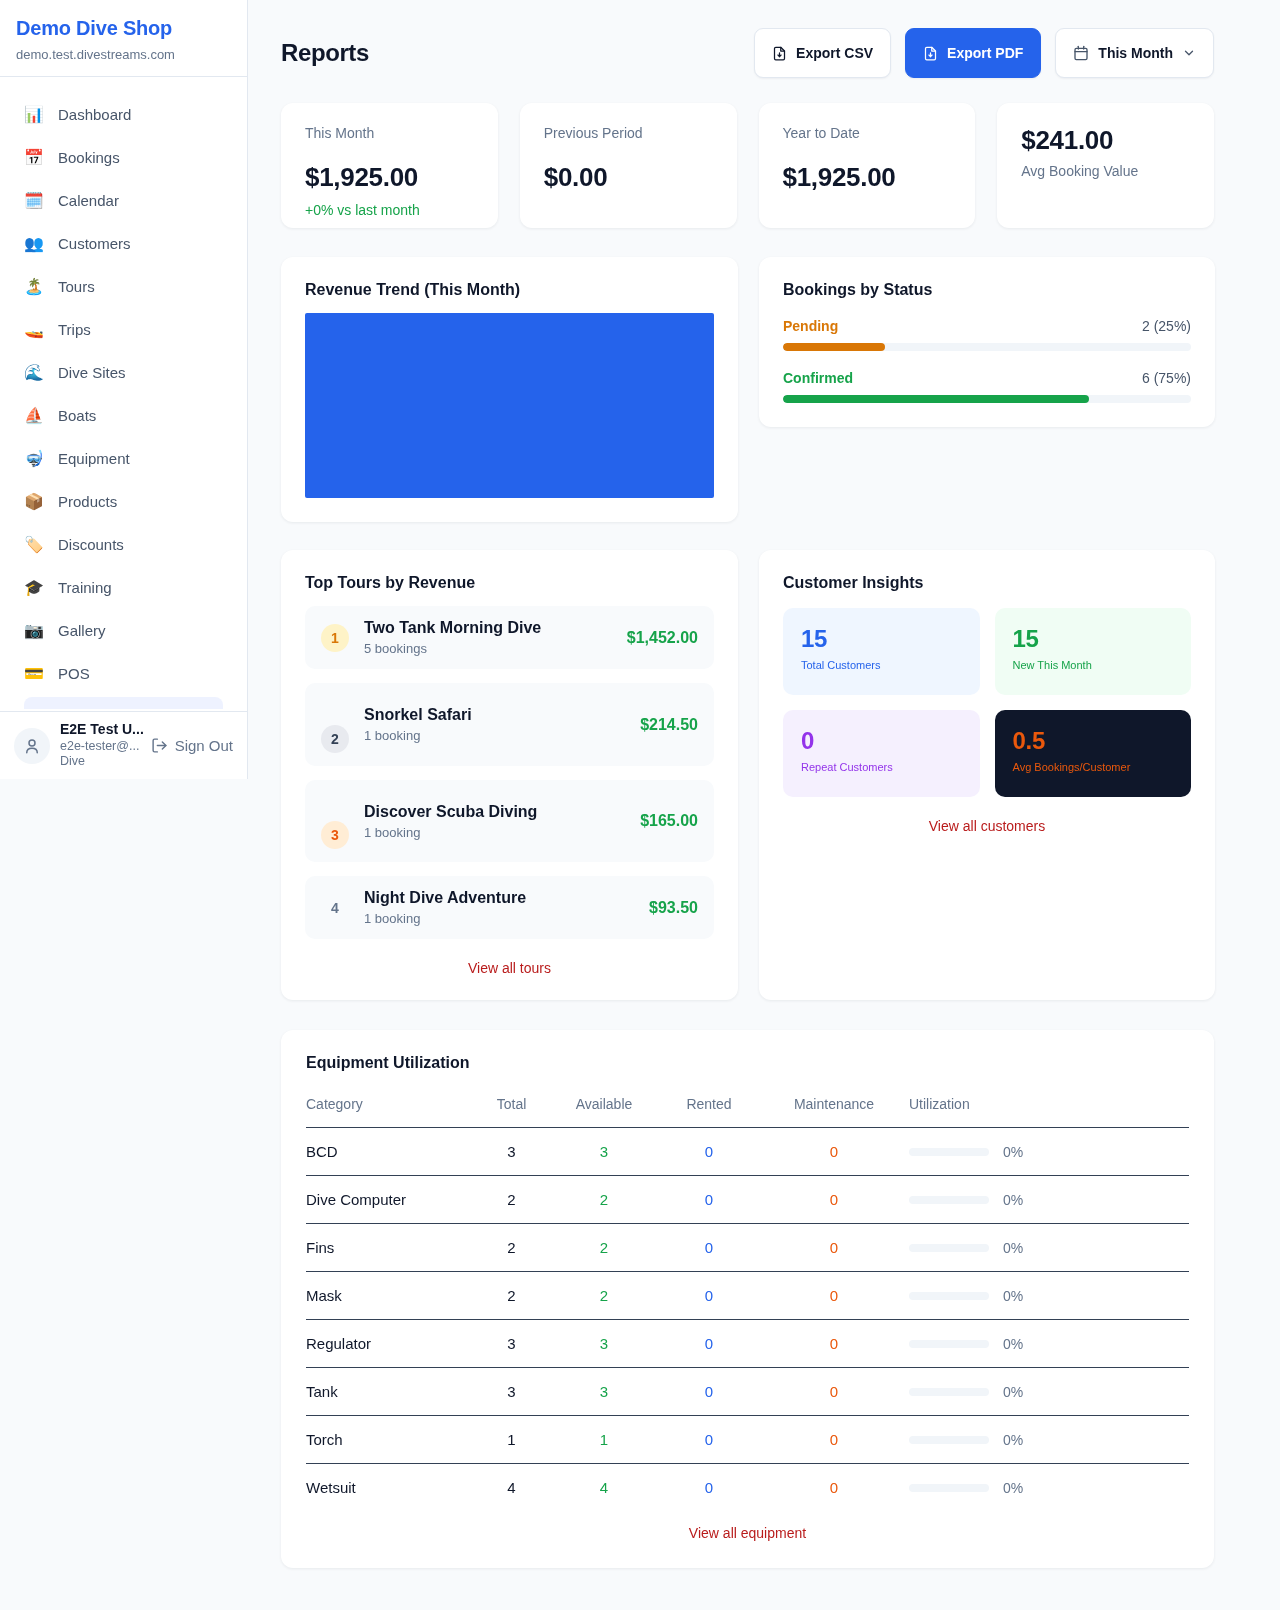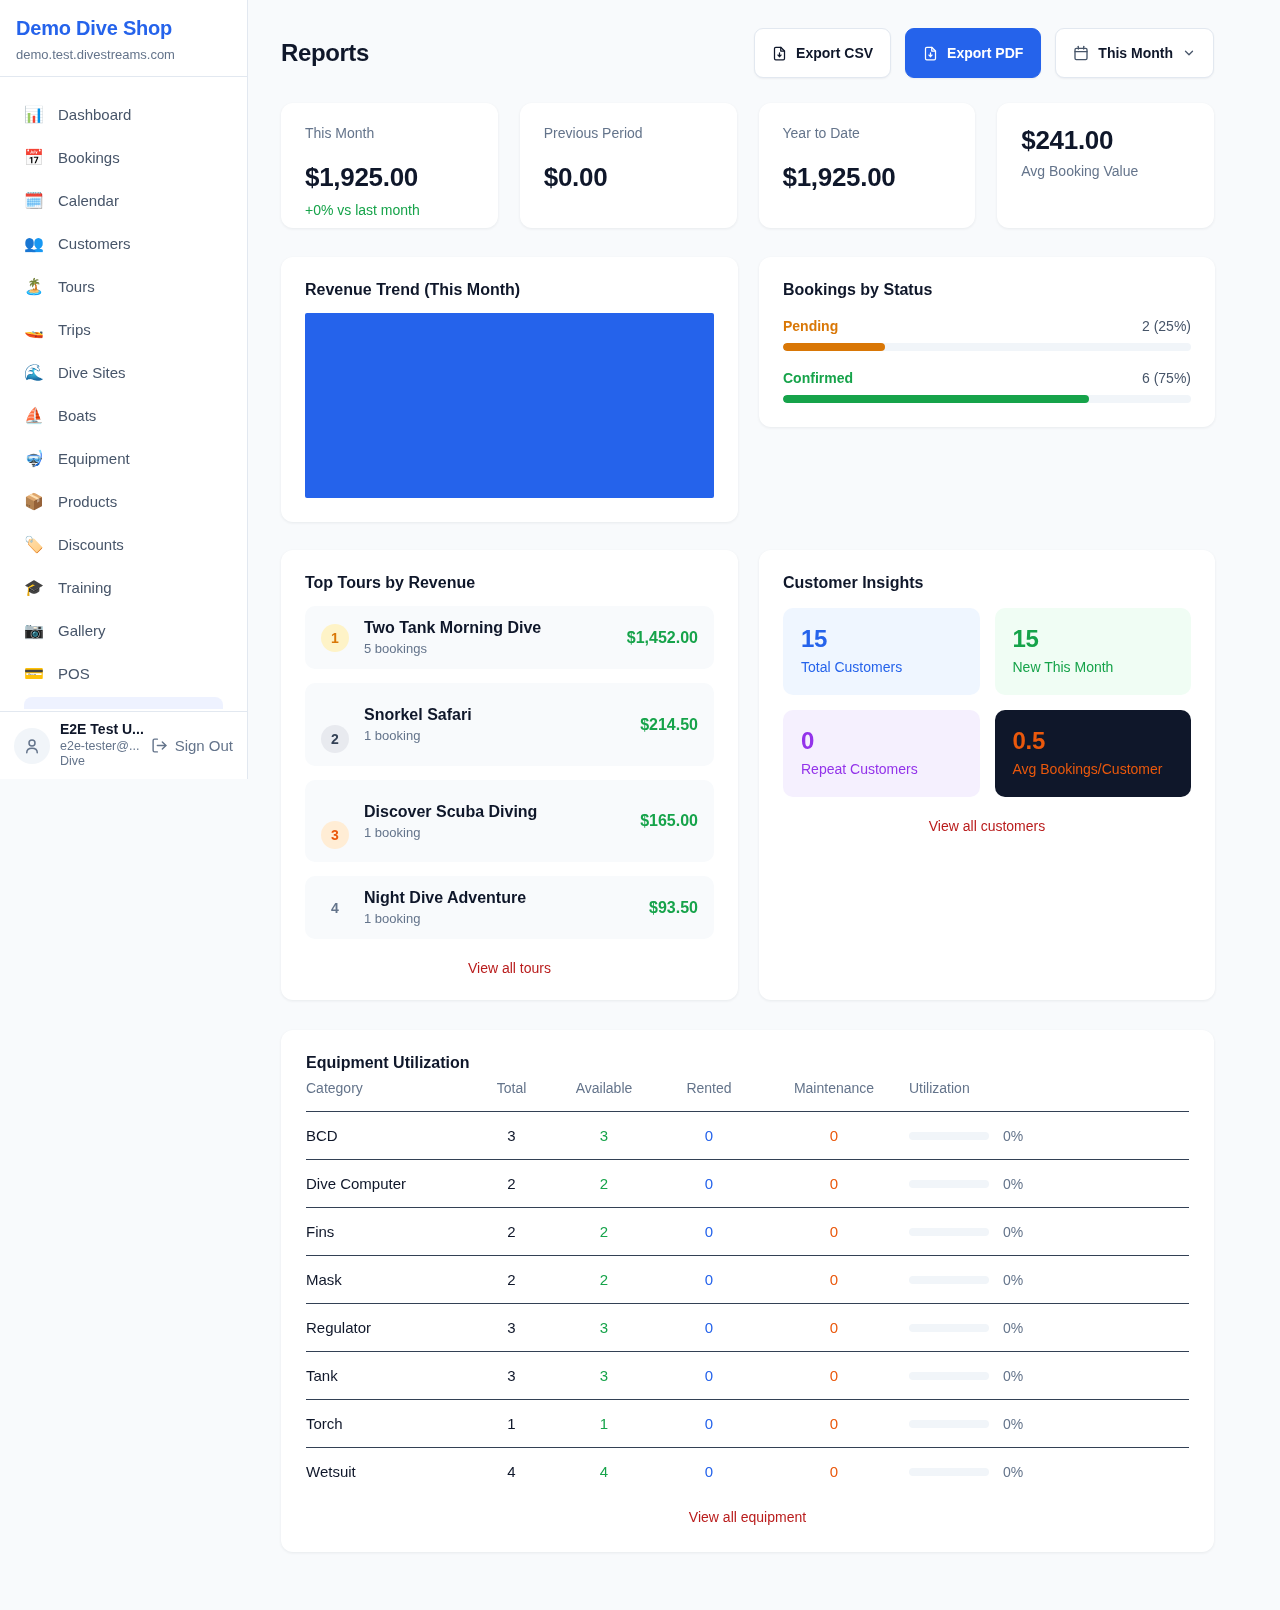--- a/index.html
+++ b/index.html
@@ -83,28 +83,28 @@
   .rank.r3 { background:#ffedd5; color:#ea580c; }
   .rank.r4 { background:transparent; color:#64748b; }
   .tour-name { font-size:16px; font-weight:600; color:#0f172a; }
   .tour-sub { font-size:13px; color:#64748b; margin-top:4px; }
   .tour-amt { margin-left:auto; font-size:16px; font-weight:bold; color:#16a34a; white-space:nowrap; }
   .view-link { display:block; margin:21px auto 0; text-align:center; color:#b91c1c; font-size:14px; cursor:pointer; background:none; border:none; font-family:inherit; }
   
   .tiles { margin-top:16px; display:grid; grid-template-columns:1fr 1fr; gap:15px; }
   .tile { border-radius:10px; padding:17px 18px; height:87px; }
   .tile .tv { font-size:24px; font-weight:bold; letter-spacing:-0.3px; }
-  .tile .tl { font-size:14px; margin-top:6px; }
+  .tile .tl { font-size:11px; margin-top:6px; }
   .tile.t-blue   { background:#eff6ff; } .tile.t-blue .tv,  .tile.t-blue .tl  { color:#2563eb; }
   .tile.t-green  { background:#f0fdf4; } .tile.t-green .tv, .tile.t-green .tl { color:#16a34a; }
   .tile.t-purple { background:#f5f0fe; } .tile.t-purple .tv,.tile.t-purple .tl{ color:#9333ea; }
   .tile.t-orange { background:#0f172a; } .tile.t-orange .tv,.tile.t-orange .tl{ color:#ea580c; }
   
   .equip { margin-top:30px; padding:24px 25px 27px; }
-  table { width:100%; border-collapse:collapse; }
+  table { width:100%; border-collapse:collapse; margin-top:16px; }
   th { font-size:14px; font-weight:normal; color:#64748b; text-align:left; padding:8px 0 15px; border-bottom:1px solid #334155; }
   td { font-size:15px; color:#0f172a; padding:15px 0; border-bottom:1px solid #334155; }
   tr:last-child td { border-bottom:none; padding-bottom:8px; }
   th.c, td.c { text-align:center; }
   col.cat { width:auto; } col.tot { width:75px; } col.av { width:110px; }
   col.re { width:100px; } col.mt { width:150px; } col.ut { width:280px; }
   td.green { color:#16a34a; font-weight:500; }
   td.blue  { color:#2563eb; font-weight:500; }
   td.orange{ color:#ea580c; font-weight:500; }
   .util-cell { display:flex; align-items:center; gap:14px; }

